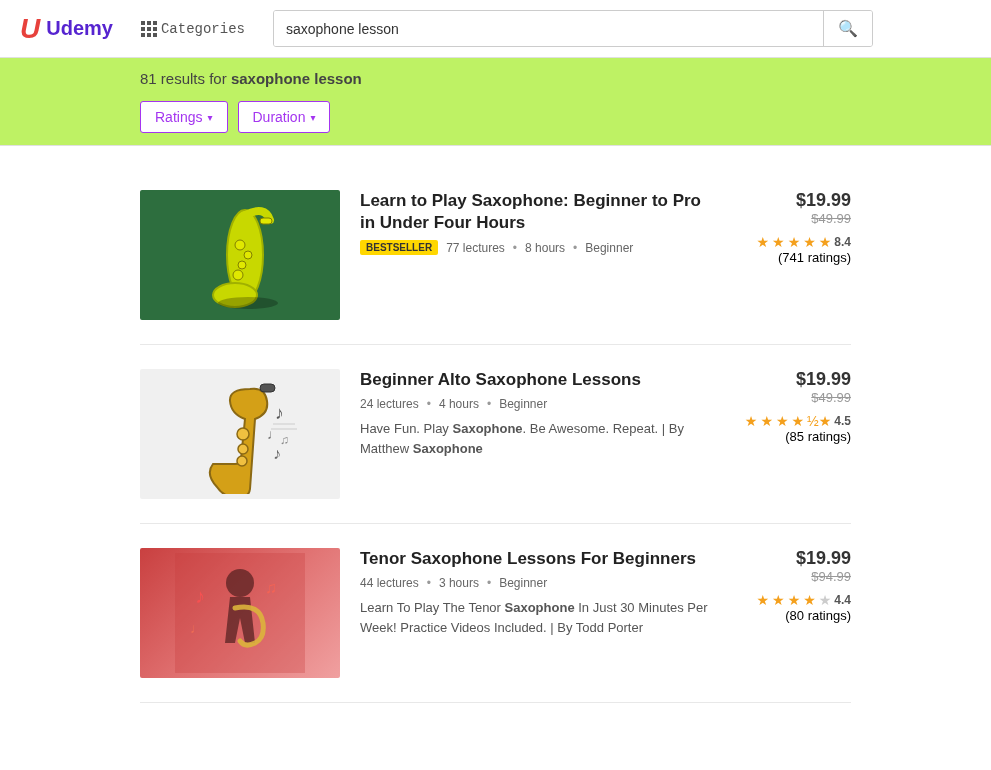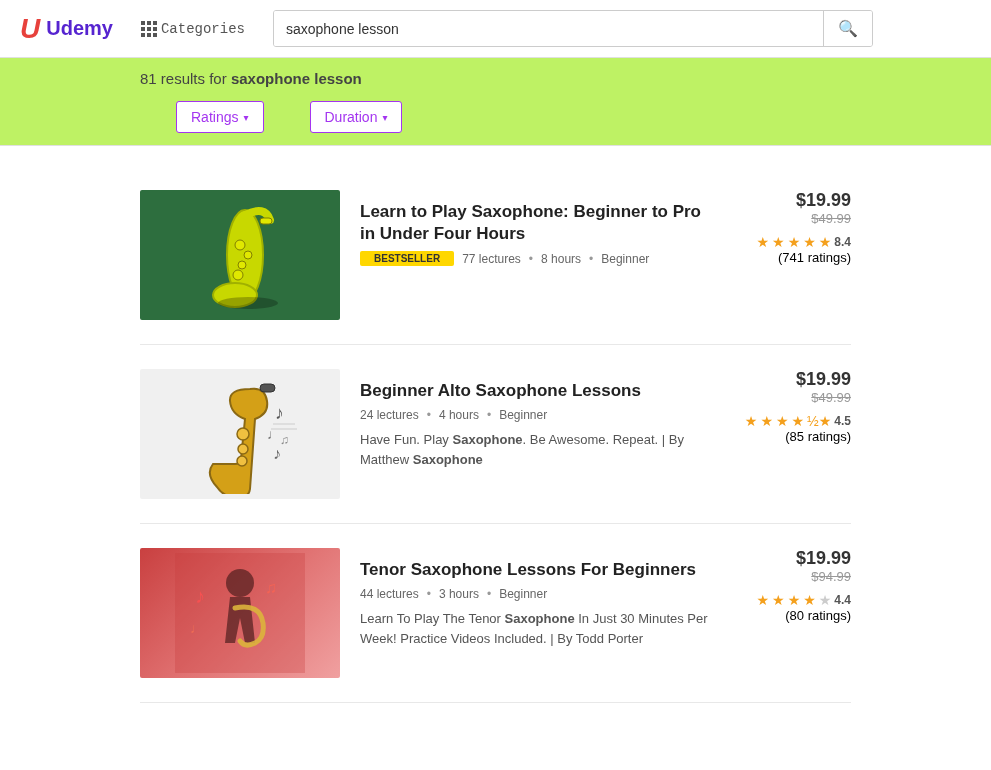--- a/index.html
+++ b/index.html
@@ -97,21 +97,20 @@
       border: 1px solid #ccc;
       background: #fff;
       padding: 7px 14px;
       border-radius: 3px;
       font-size: 14px;
       cursor: pointer;
       color: #555;
       display: flex;
       align-items: center;
       gap: 5px;
-      margin-left: 36px;
     }
     .filter-btn.active {
       border-color: #a435f0;
       color: #a435f0;
     }
     .chevron { font-size: 10px; }
 
     
     .results-container {
       padding: 20px 140px;
@@ -146,36 +145,35 @@
     .course-info {
       flex: 1;
       min-width: 0;
     }
     .course-title {
       font-size: 17px;
       font-weight: 700;
       color: #222;
       line-height: 1.3;
       margin-bottom: 6px;
-      margin-top: 11px;
     }
     .course-meta {
       display: flex;
       align-items: center;
       gap: 8px;
       font-size: 12px;
       color: #666;
       margin-bottom: 8px;
     }
     .badge-bestseller {
       background: #ffd700;
       color: #333;
       font-size: 10px;
       font-weight: 700;
-      padding: 2px 14px;
+      padding: 2px 6px;
       border-radius: 2px;
     }
     .dot { color: #999; }
     .course-desc {
       font-size: 13px;
       color: #555;
       line-height: 1.5;
     }
     .course-desc strong { font-weight: 700; }
     .course-price {

